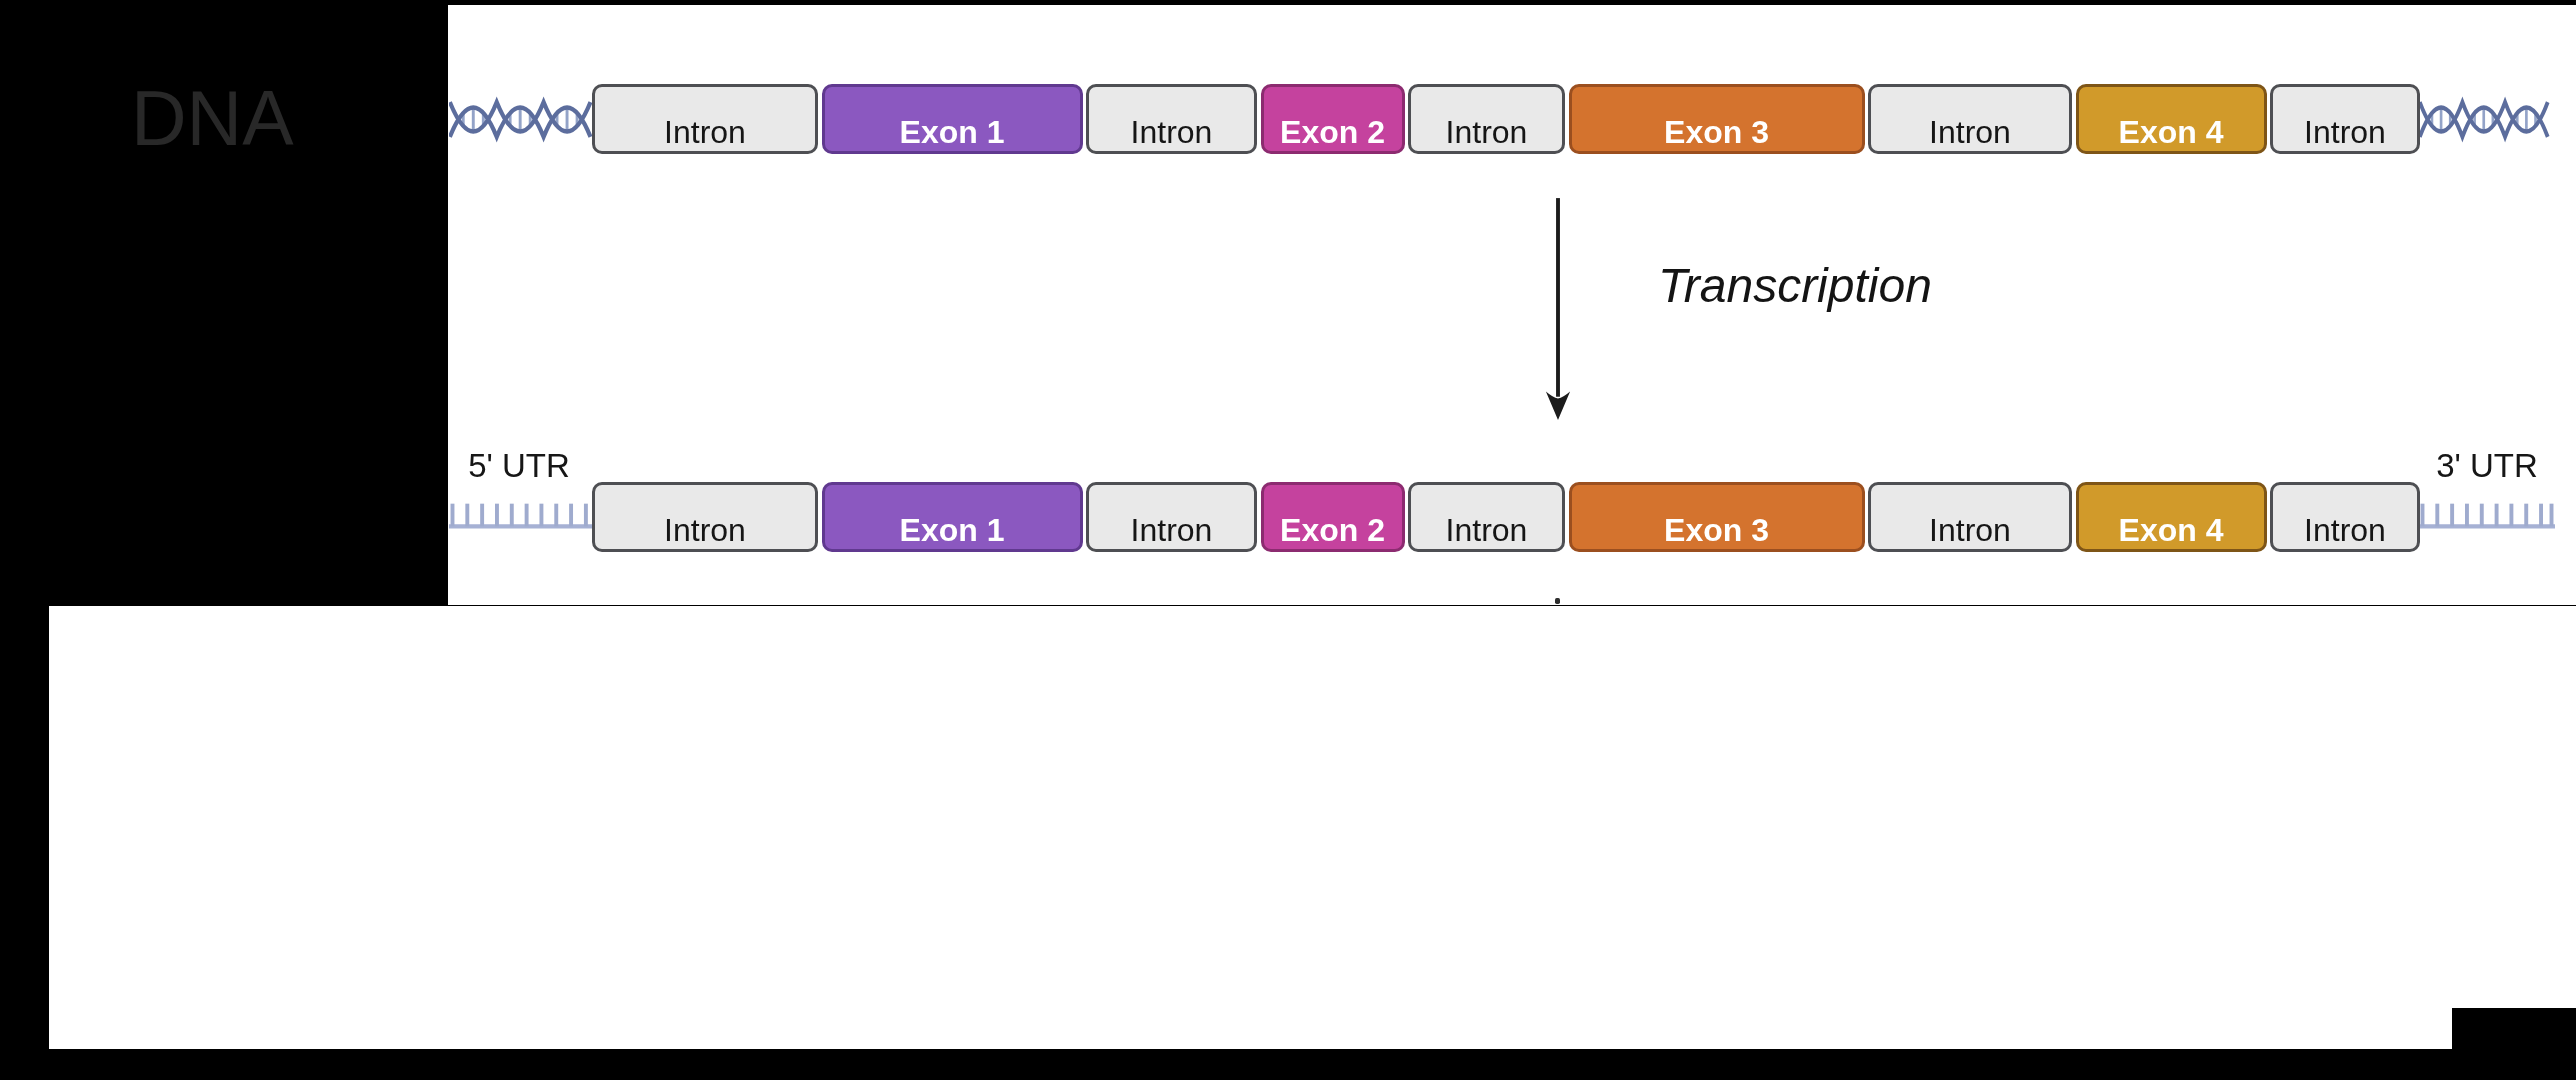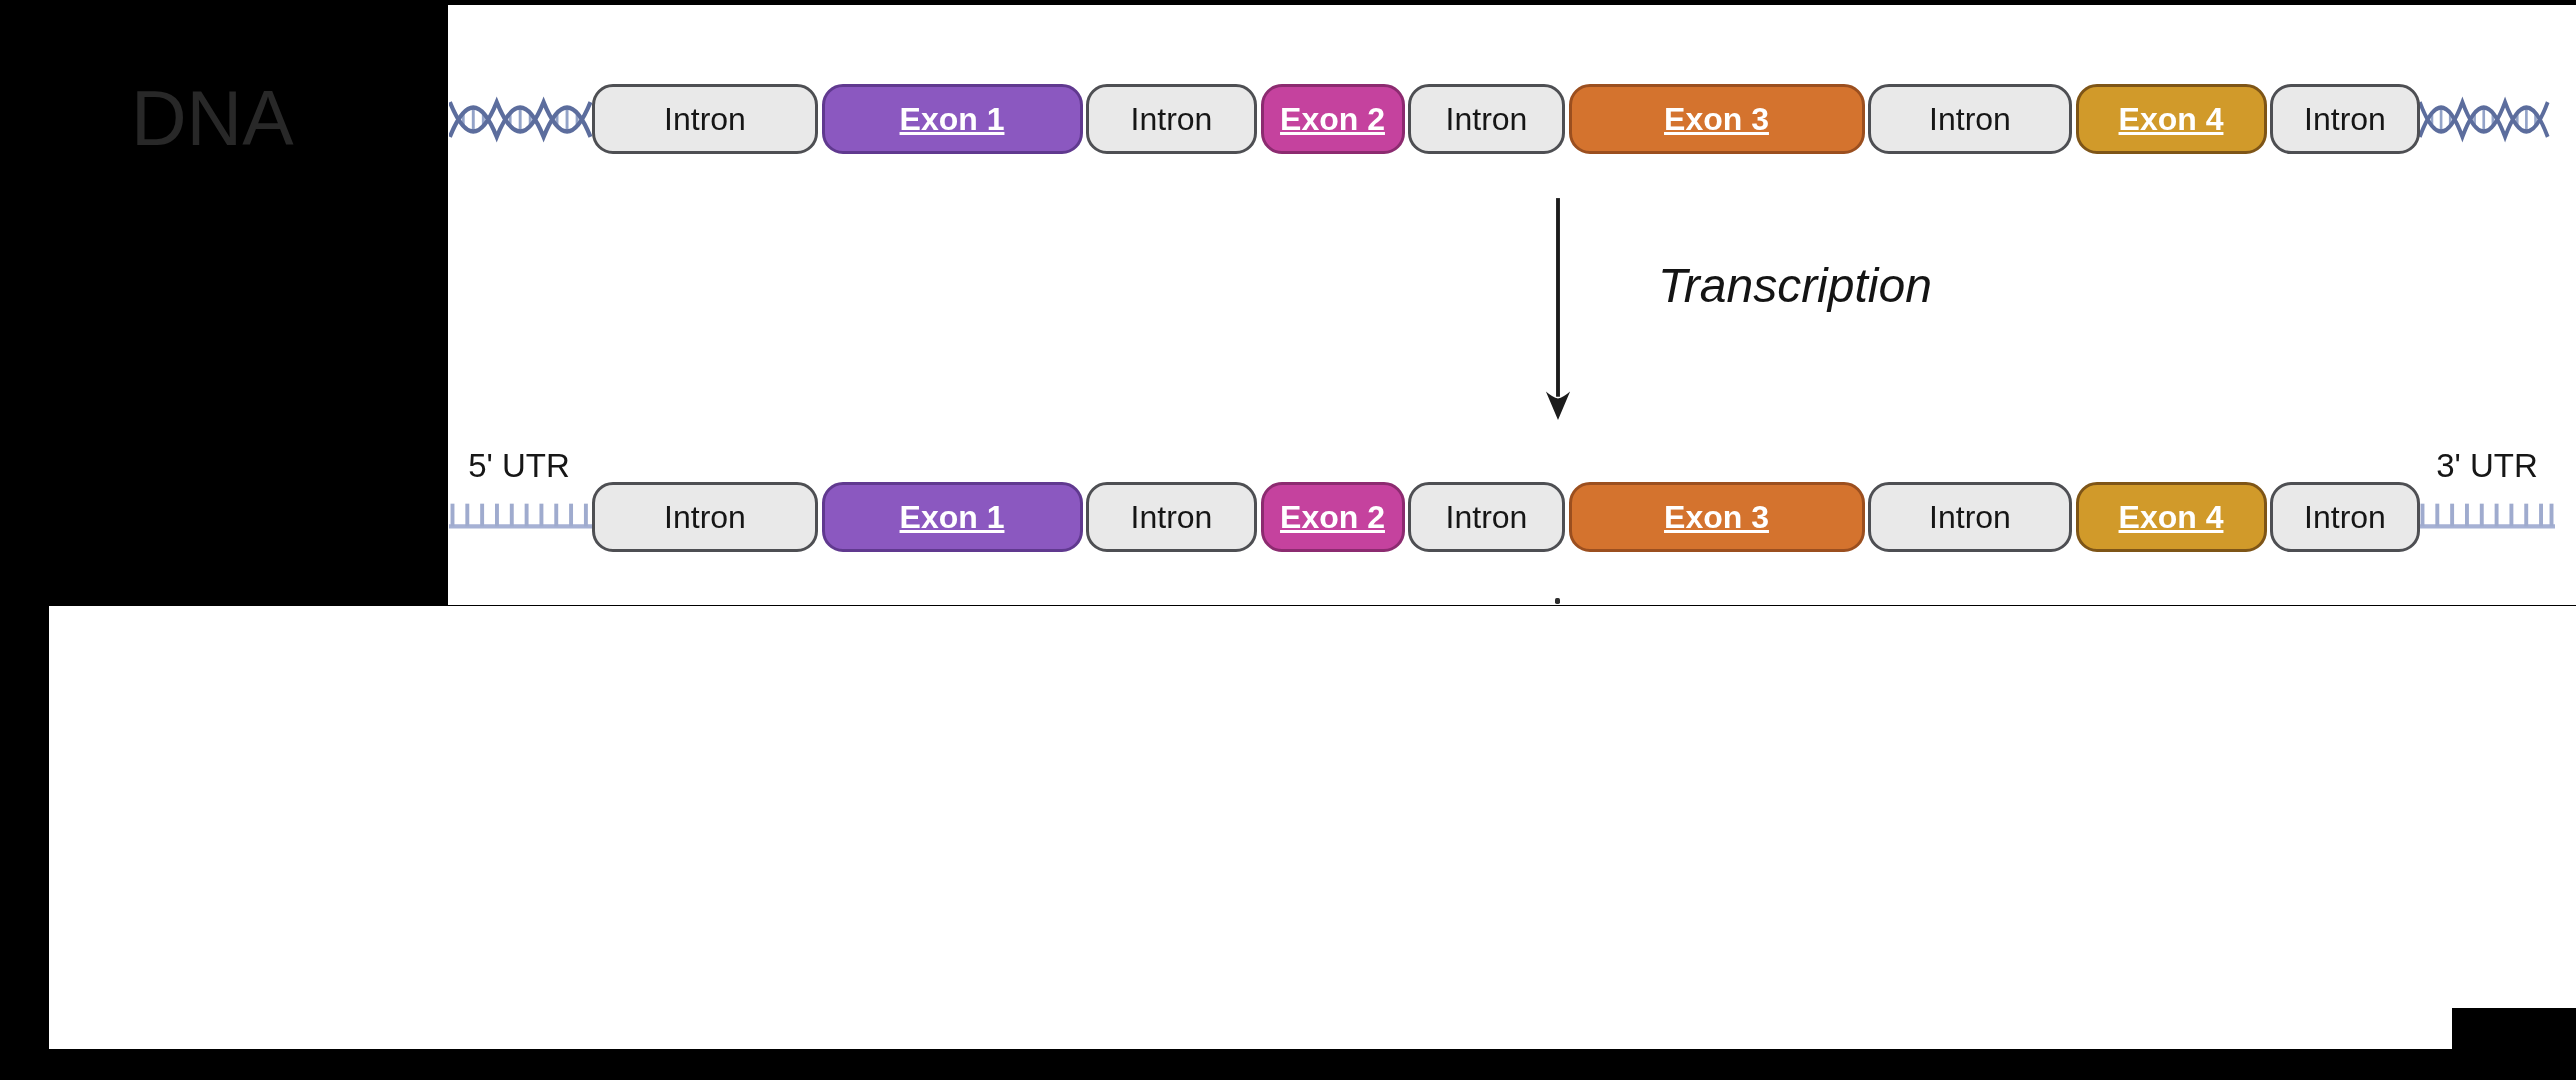--- a/index.html
+++ b/index.html
@@ -9,24 +9,24 @@
   .panel-a{left:448px;top:5.2px;width:2128px;height:600px;}
   .panel-b{left:49px;top:606px;width:2527px;height:443px;}
   .notch{position:absolute;left:2452px;top:1008px;width:124px;height:73px;background:var(--page_bg,#000);z-index:4;}
   .row-label{position:absolute;font-size:77px;font-weight:400;color:var(--row_label_text,#282828);line-height:1;z-index:3;white-space:nowrap;}
   .label-dna{left:131px;top:80px;}
   .label-premrna{left:49px;top:461px;}
   .strand-row{position:absolute;left:592px;height:70px;display:flex;gap:3.5px;z-index:3;}
   .row-dna{top:84px;}
   .row-premrna{top:482px;}
   .seg{box-sizing:border-box;height:100%;border:3.5px solid var(--intron_border,#4E4F53);
-       border-radius:21px;display:flex;align-items:center;justify-content:center;
+       border-radius:10px;display:flex;align-items:flex-end;justify-content:center;
        background:var(--intron_fill,#E9E9E9);color:var(--intron_text,#161616);
        font-size:32px;font-weight:500;white-space:nowrap;}
-  .seg.exon{font-weight:600;text-decoration:underline;}
+  .seg.exon{font-weight:600;}
   .icon-svg{position:absolute;z-index:2;}
   .helix-left{left:449px;top:96px;}
   .helix-right{left:2419px;top:96px;}
   .comb-left{left:449px;top:500px;}
   .comb-right{left:2419px;top:500px;}
   .helix-strand{stroke:var(--helix_strand,#5C6D9D);stroke-width:5;fill:none;}
   .helix-rung{stroke:var(--helix_rung,#93A3C8);stroke-width:3.5;}
   .comb-line{stroke:var(--comb_line,#A6B1D4);stroke-width:5;}
   .comb-tick{stroke:var(--comb,#9FABCE);stroke-width:4.5;}
   .utr{position:absolute;top:449px;font-size:33px;font-weight:400;color:var(--intron_text,#161616);

